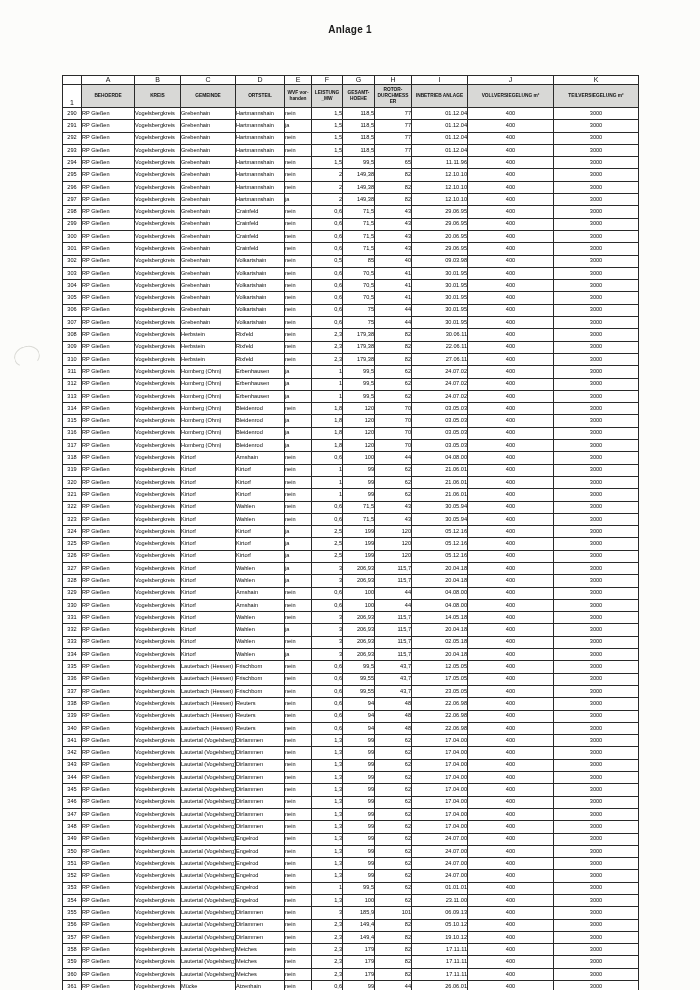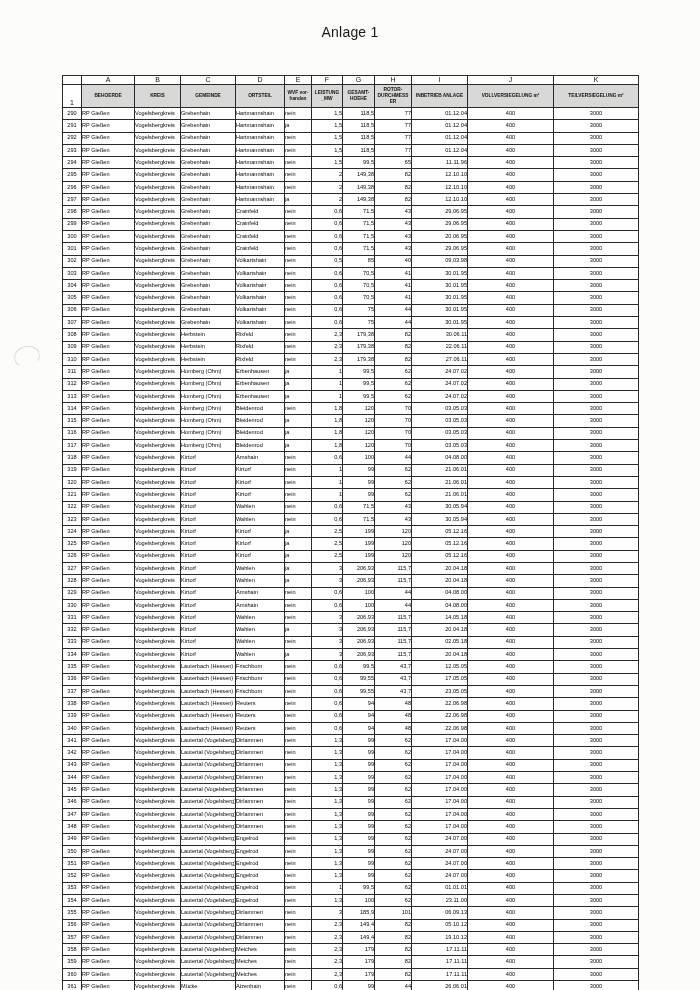--- a/index.html
+++ b/index.html
@@ -4,21 +4,21 @@
 <style>
   html,body{margin:0;padding:0;}
   body{
     width:700px;height:990px;position:relative;
     background:#fcfcfa;
     font-family:"Liberation Sans", sans-serif;
     color:#000;overflow:hidden;
   }
   .page-title{
     position:absolute;top:24px;left:0;width:700px;
-    text-align:center;font-size:14px;font-weight:normal;color:#1a1a1a;
+    text-align:center;font-size:10px;font-weight:bold;color:#1a1a1a;
     letter-spacing:.2px;
   }
   .scan-artifact{
     position:absolute;left:14px;top:346px;width:24px;height:19px;
     border:1.5px solid #c9c9c3;border-radius:50%;
     transform:rotate(-14deg);opacity:.65;
     border-bottom-color:transparent;
   }
   table.sheet{
     position:absolute;left:62px;top:75px;width:576px;

